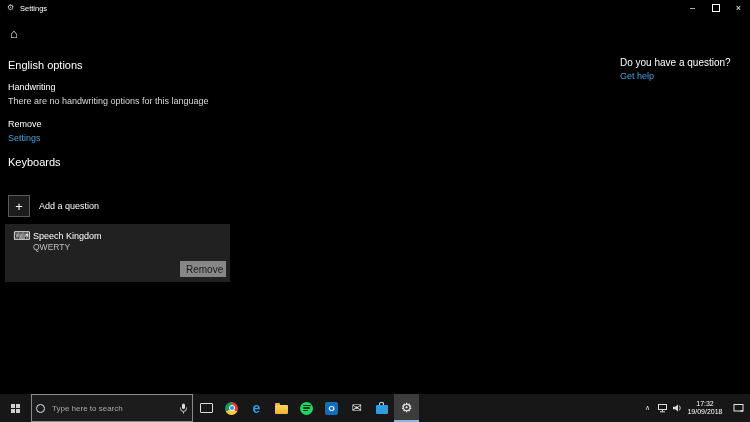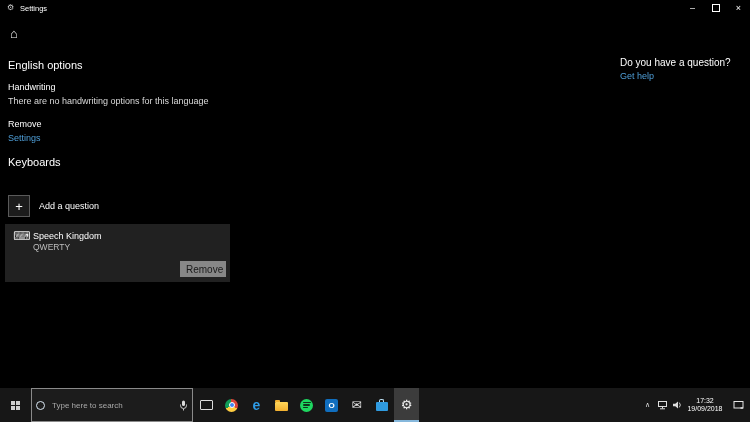--- a/index.html
+++ b/index.html
@@ -31,21 +31,21 @@
   .kb-card{position:absolute;left:5px;top:224px;width:225px;height:58px;background:#212121;cursor:pointer;}
   .kb-icon{position:absolute;left:8px;top:5px;font-size:12px;color:#e8e8e8;}
   .kb-name{position:absolute;left:28px;top:7px;font-size:9px;color:#fff;}
   .kb-layout{position:absolute;left:28px;top:18px;font-size:8.5px;color:#bfbfbf;}
   .remove-btn{position:absolute;right:4px;bottom:5px;width:46px;height:16px;background:#878787;border:none;
               color:#1a1a1a;font-size:10px;font-family:inherit;cursor:pointer;}
   
   .help-q{position:absolute;left:620px;top:57px;font-size:10px;color:#fff;}
   .help-link{position:absolute;left:620px;top:71px;font-size:9px;color:#4f9fd8;cursor:pointer;}
   
-  .taskbar{position:absolute;left:0;right:0;bottom:0;height:34px;background:#171717;
+  .taskbar{position:absolute;left:0;right:0;bottom:0;height:28px;background:#171717;
            display:flex;align-items:stretch;}
   .tbtn{display:flex;align-items:center;justify-content:center;cursor:pointer;}
   .start{width:31px;}
   .win-logo{display:grid;grid-template-columns:4px 4px;grid-template-rows:4px 4px;gap:1px;}
   .win-logo span{background:#cfcfcf;display:block;}
   .search-box{width:162px;box-sizing:border-box;background:#1c1c1c;border:1px solid #8a8a8a;
               display:flex;align-items:center;padding:0 4px;cursor:text;}
   .cortana-ring{width:9px;height:9px;border:1.3px solid #d9e6f2;border-radius:50%;box-sizing:border-box;flex:0 0 auto;}
   .search-input{flex:1;min-width:0;background:transparent;border:none;outline:none;color:#fff;
                 font-size:8px;font-family:inherit;margin-left:5px;}

